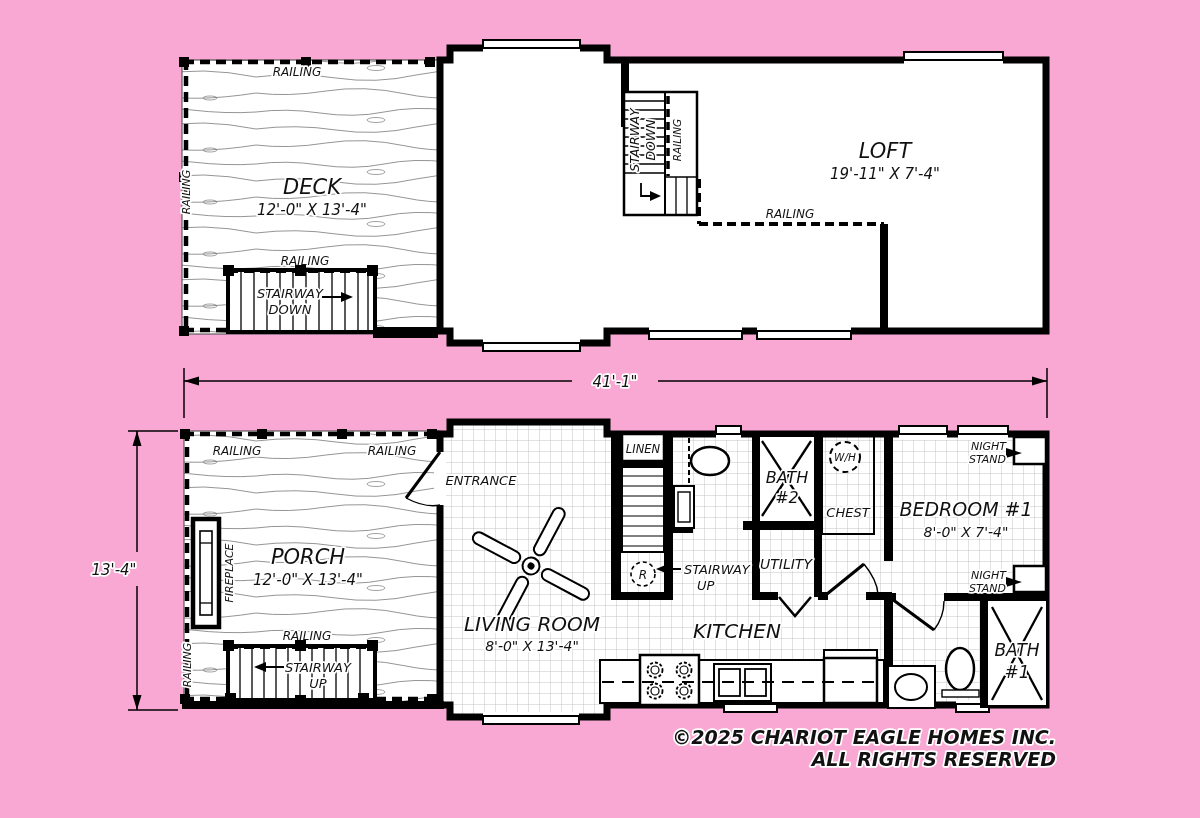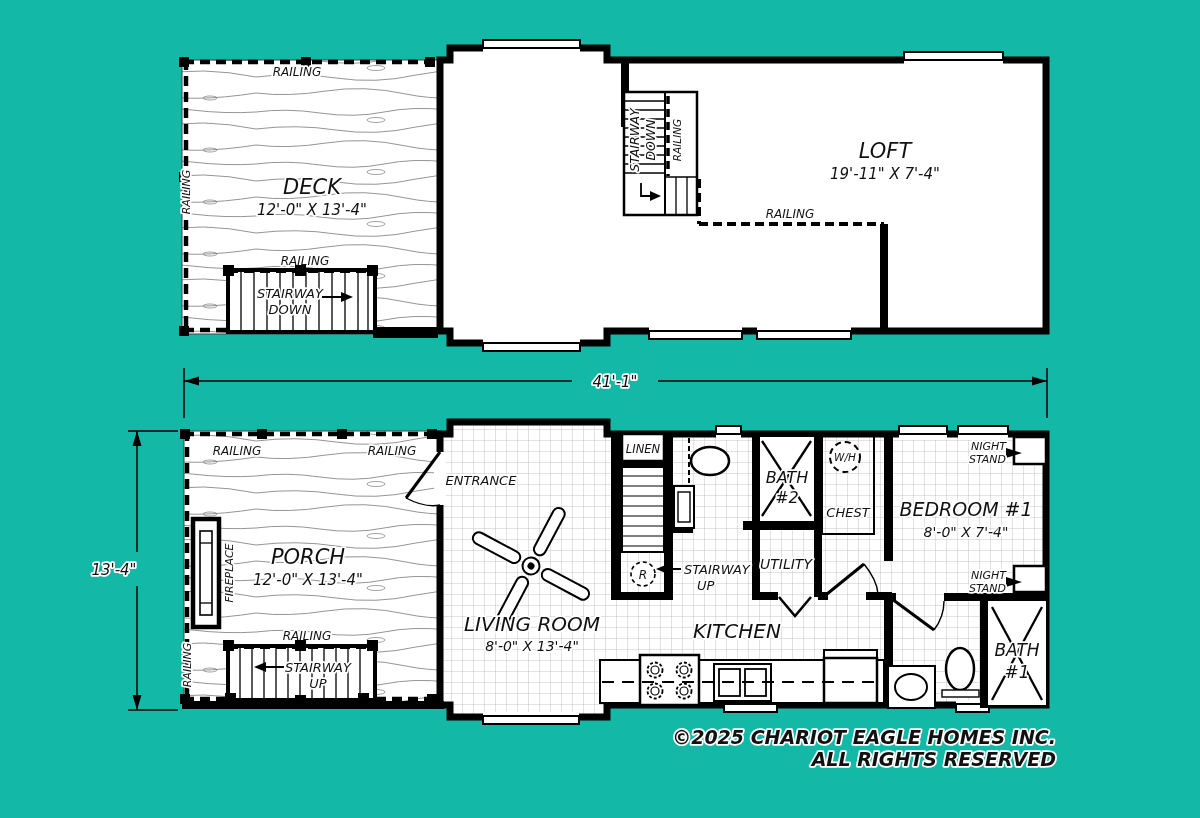--- a/index.html
+++ b/index.html
@@ -1,16 +1,16 @@
 <!DOCTYPE html>
 <html><head>
 <meta charset="utf-8">
 <style>
   html,body{margin:0;padding:0;background:#fff;}
-  .stage{width:1200px;height:818px;position:relative;background:#14b8a6;}
+  .stage{width:1200px;height:818px;position:relative;background:#f9a8d4;}
   svg{display:block;}
   text{
     font-family:"DejaVu Sans", sans-serif;
     font-style:italic;
     fill:#111;
     paint-order:stroke;
     stroke:#ffffff;
     stroke-width:3.5px;
     stroke-linejoin:round;
   }

